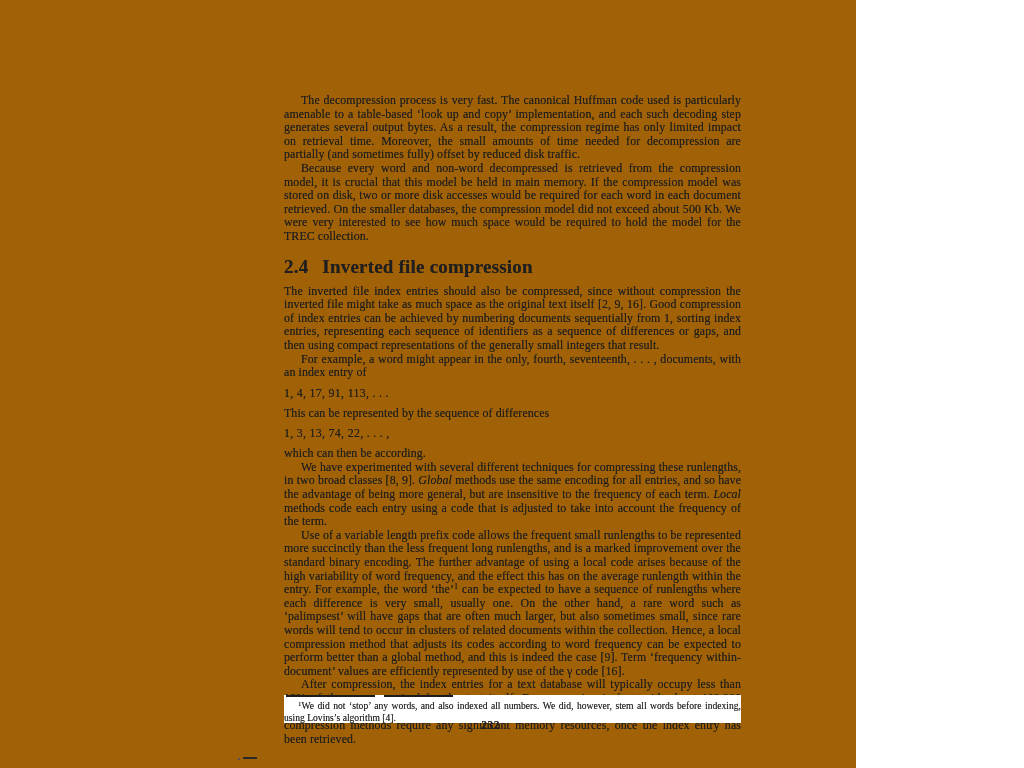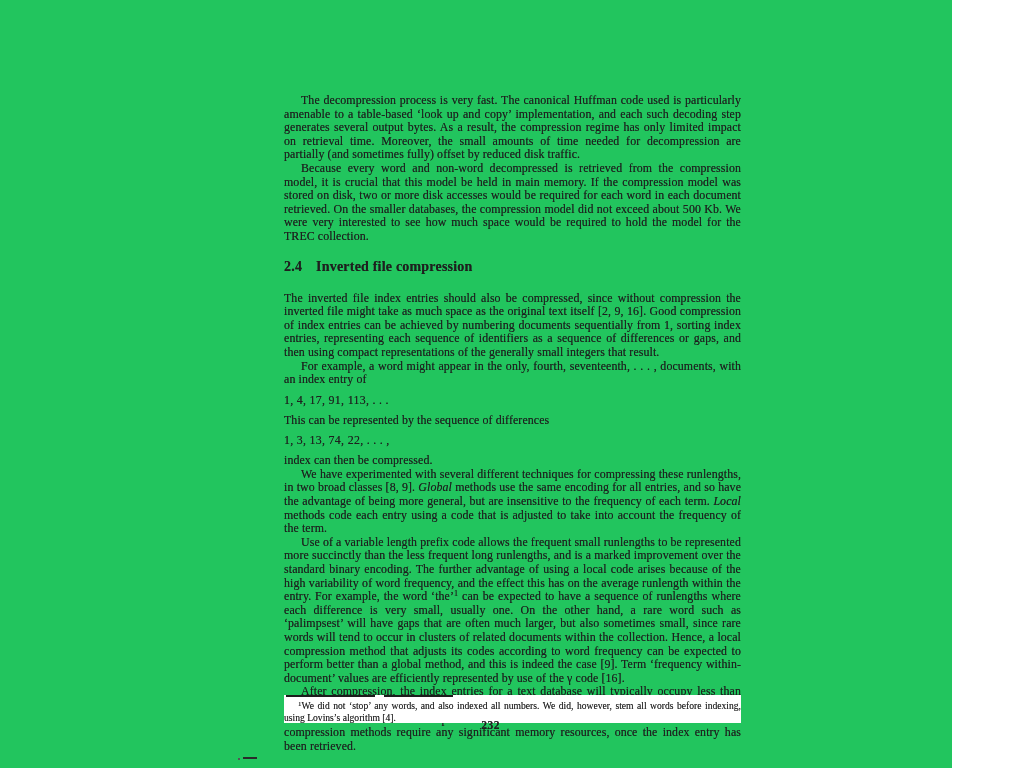--- a/index.html
+++ b/index.html
@@ -1,42 +1,42 @@
 <!DOCTYPE html>
 <html><head>
 <meta charset="utf-8">
 <style>
   html, body { margin: 0; padding: 0; background: #ffffff; }
   .page {
     position: relative;
-    width: 952px;
+    width: 856px;
     height: 768px;
-    background: #22c55e;
+    background: #a16207;
     overflow: hidden;
     font-family: "Liberation Serif", "DejaVu Serif", serif;
     color: #1f1f1f;
   }
   .column {
     position: absolute;
     left: 284px;
     top: 94px;
     width: 457px;
     text-shadow: 0 0 0.45px rgba(20,20,20,0.6);
   }
   .body {
     margin: 0;
     font-size: 11.9px;
     line-height: 13.6px;
     text-align: justify;
     letter-spacing: 0.1px;
   }
   .indent { text-indent: 17px; }
   .heading {
-    margin: 15px 0 18px 0;
-    font-size: 14px;
+    margin: 15px 0 11px 0;
+    font-size: 19px;
     line-height: 15px;
     font-weight: bold;
     letter-spacing: 0.2px;
   }
   .heading .hnum { margin-right: 14px; }
   .formula {
     margin: 7px 0 7px 0;
     font-size: 11.9px;
     line-height: 13px;
     text-align: left;
@@ -119,21 +119,21 @@
     <p class="body">The inverted file index entries should also be compressed, since without compression the inverted file might take as much space as the original text itself [2, 9, 16]. Good compression of index entries can be achieved by numbering documents sequentially from 1, sorting index entries, representing each sequence of identifiers as a sequence of differences or gaps, and then using compact representations of the generally small integers that result.</p>
 
     <p class="body indent">For example, a word might appear in the only, fourth, seventeenth, . . . , documents, with an index entry of</p>
 
     <div class="formula">1, 4, 17, 91, 113, . . .</div>
 
     <p class="body">This can be represented by the sequence of differences</p>
 
     <div class="formula">1, 3, 13, 74, 22, . . . ,</div>
 
-    <p class="body">index can then be compressed.</p>
+    <p class="body">which can then be according.</p>
 
     <p class="body indent">
       <span>We have experimented with several different techniques for compressing these runlengths, in two broad classes [8, 9]. </span><em>Global</em><span> methods use the same encoding for all entries, and so have the advantage of being more general, but are insensitive to the frequency of each term. </span><em>Local</em><span> methods code each entry using a code that is adjusted to take into account the frequency of the term.</span>
     </p>
 
     <p class="body indent">
       <span>Use of a variable length prefix code allows the frequent small runlengths to be represented more succinctly than the less frequent long runlengths, and is a marked improvement over the standard binary encoding. The further advantage of using a local code arises because of the high variability of word frequency, and the effect this has on the average runlength within the entry. For example, the word ‘the’</span><sup>1</sup><span> can be expected to have a sequence of runlengths where each difference is very small, usually one. On the other hand, a rare word such as ‘palimpsest’ will have gaps that are often much larger, but also sometimes small, since rare words will tend to occur in clusters of related documents within the collection. Hence, a local compression method that adjusts its codes according to word frequency can be expected to perform better than a global method, and this is indeed the case [9]. Term ‘frequency within-document’ values are efficiently represented by use of the γ code [16].</span>
     </p>
 
     <p class="body indent">After compression, the index entries for a text database will typically occupy less than 10% of the space required for the text itself. Decompression is fast, with about 100,000 document identifiers decoded per second on a 25 MIP Sun SPARC 2. None of these compression methods require any significant memory resources, once the index entry has been retrieved.</p>

